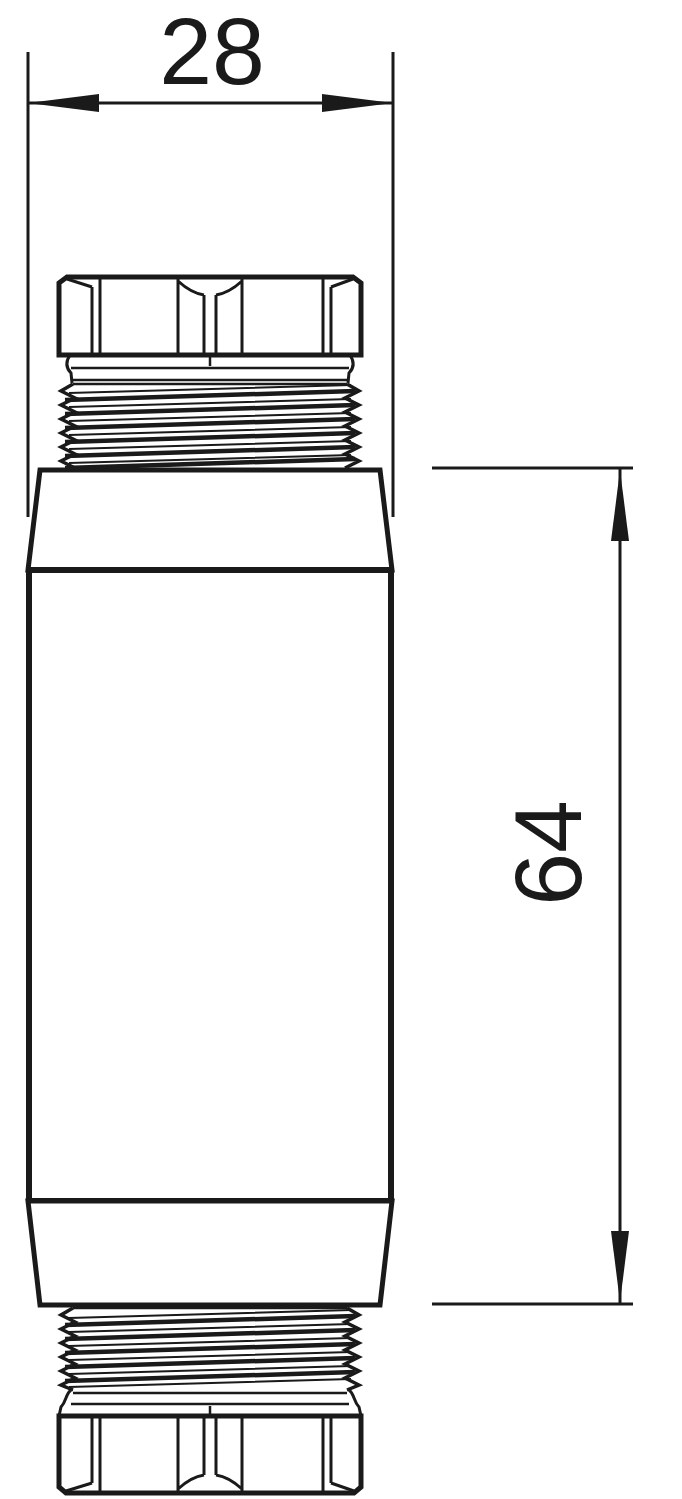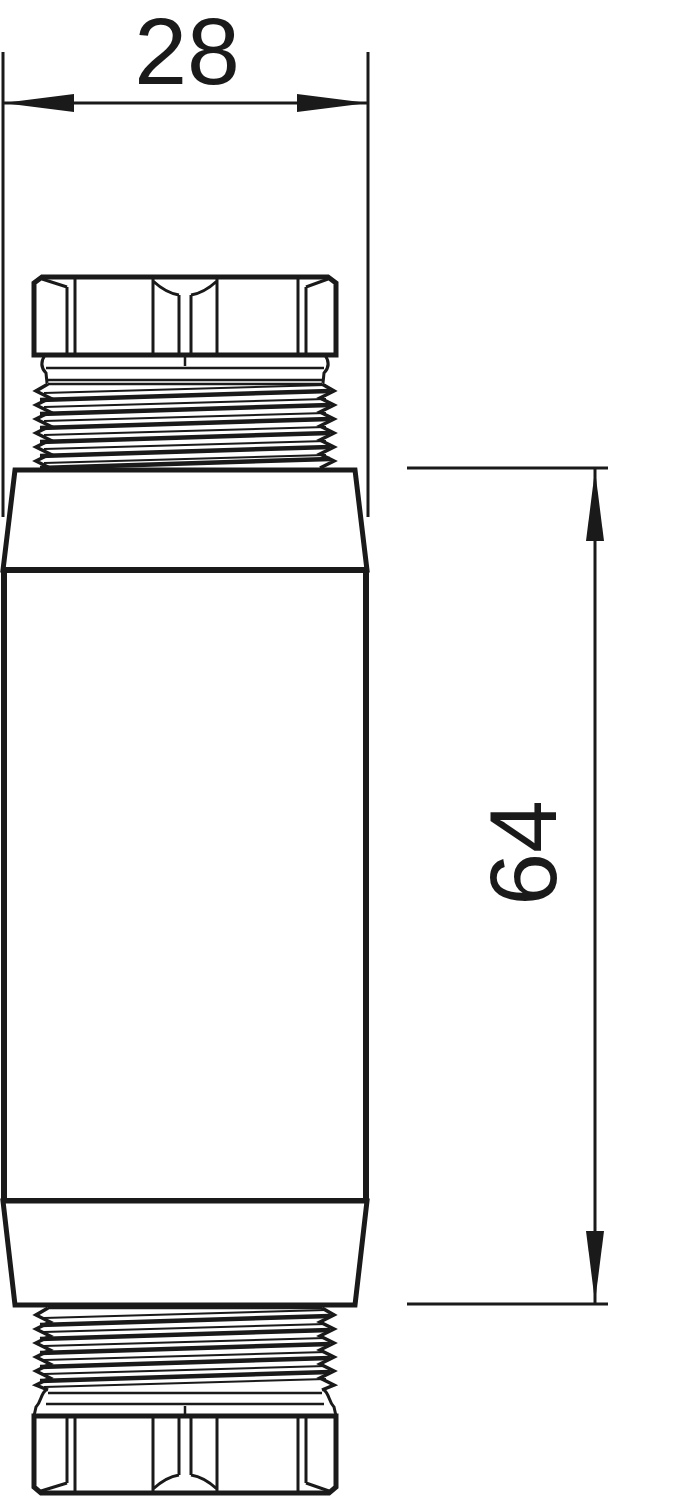--- a/index.html
+++ b/index.html
@@ -3,20 +3,21 @@
 <meta charset="utf-8">
 <style>
   :root { --ink:#1a1a1a; --bg:#ffffff; }
   html,body { margin:0; padding:0; background:var(--bg); }
   .sheet {
     position:relative;
     width:608px; height:1499px;
     background:var(--bg);
     overflow:hidden;
     font-family:"Liberation Sans", sans-serif;
+    padding-left:25px;
   }
   svg { display:block; width:682px; height:1499px; }
 
   
   .ol  { fill:#ffffff; stroke:var(--ink); stroke-width:5; stroke-linejoin:miter; }
   .ol6 { fill:#ffffff; stroke:var(--ink); stroke-width:6; }
   .fct { fill:none; stroke:var(--ink); stroke-width:3;   stroke-linecap:butt; }
   .thin{ fill:none; stroke:var(--ink); stroke-width:2.5; }
   .zig { fill:none; stroke:var(--ink); stroke-width:3.5; stroke-linejoin:miter; }
   .thd { fill:none; stroke:var(--ink); stroke-width:4.5; }

